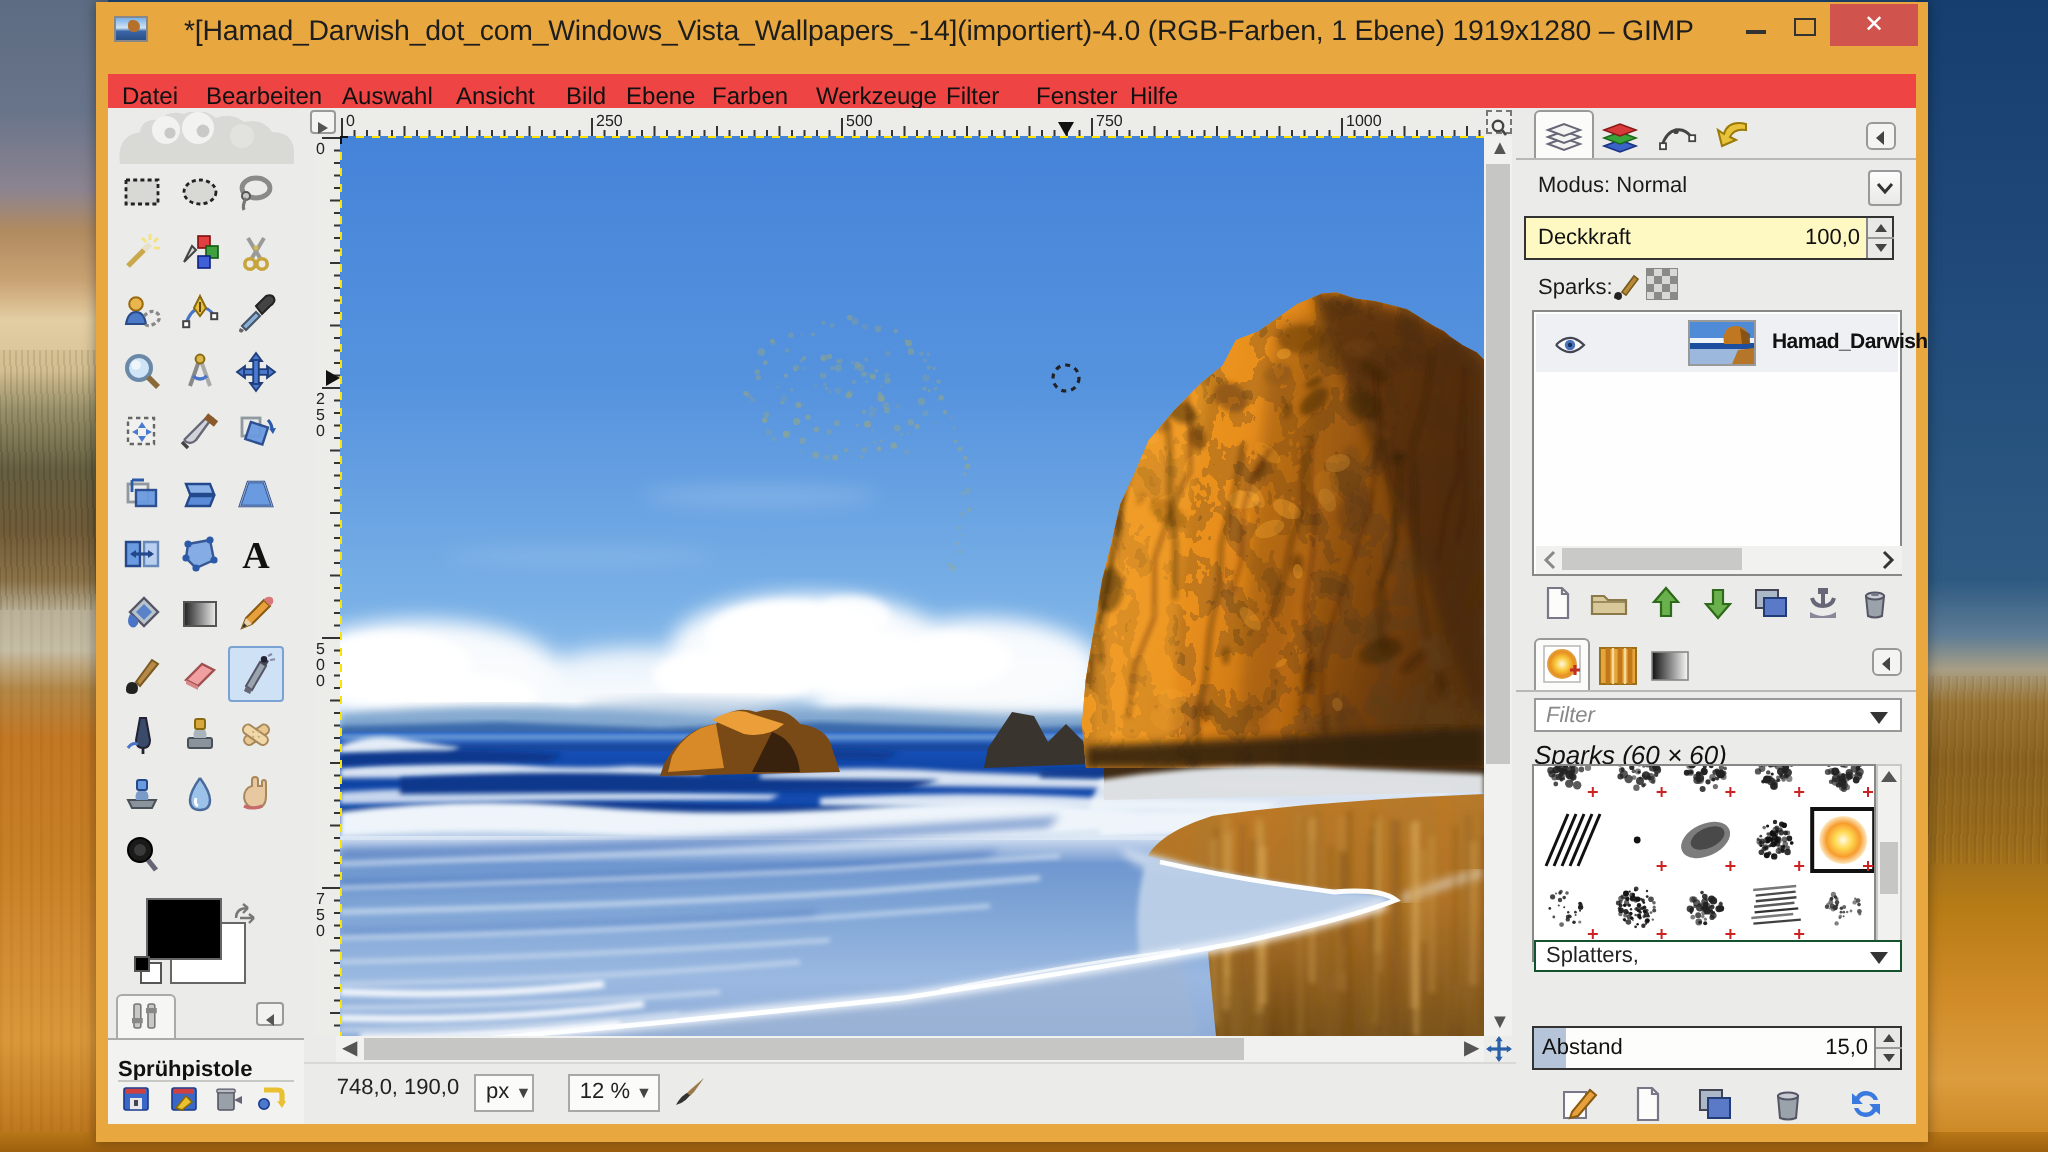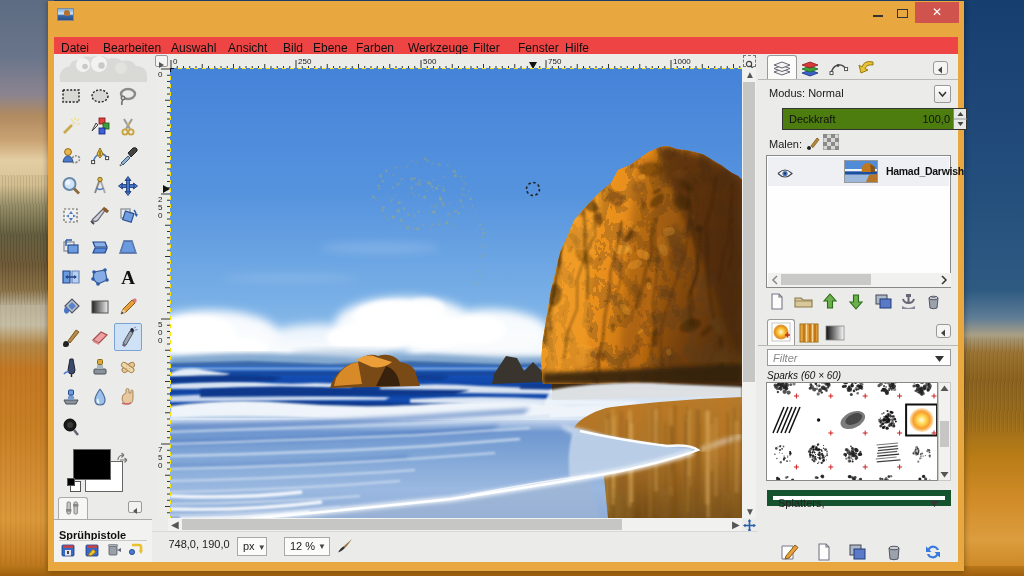--- a/index.html
+++ b/index.html
@@ -48,34 +48,35 @@
 
 #vscroll{left:590px;top:14px;width:14px;height:450px;background:#f1f1ef;}
 #vthumb{left:1px;top:14px;width:12px;height:300px;background:#c6c6c4;}
 #hscroll{left:16px;top:464px;width:574px;height:13px;background:#f1f1ef;}
 #hthumb{left:14px;top:1px;width:440px;height:11px;background:#c6c6c4;}
 .sarrow{color:#555;font-size:10px;line-height:13px;}
 
 #statusbar{left:0;top:477px;width:606px;height:31px;background:#ebebe9;font-size:11px;color:#222;border-top:1px solid #d8d8d6;}
 .sbox{border:1px solid #a8a8a6;background:#fbfbfa;height:19px;line-height:17px;font-size:11px;color:#222;}
 
-#dock{left:704px;top:0;width:200px;height:508px;background:#ebebe9;}
+#dock{left:704px;top:0;width:200px;height:508px;background:#ebebe9;text-align:center;}
 </style></head>
 <body>
 <div id="stage">
   <div class="abs" id="desk-left"></div>
   <div class="abs" style="left:0;top:175px;width:54px;height:130px;background:repeating-linear-gradient(88deg,rgba(30,30,10,0.13) 0 1px,rgba(150,140,60,0.07) 1px 3px);"></div>
   <div class="abs" style="left:0;top:300px;width:54px;height:276px;background:repeating-linear-gradient(90deg,rgba(120,70,10,0.05) 0 1px,rgba(250,200,120,0.04) 2px 5px);"></div>
   <div class="abs" id="desk-right"></div>
   <div class="abs" style="left:958px;top:338px;width:66px;height:94px;background:repeating-linear-gradient(92deg,rgba(60,40,8,0.1) 0 1px,rgba(230,180,80,0.06) 1px 2px,rgba(120,80,20,0.04) 2px 4px);"></div>
 
   <div class="abs" id="desk-bottom"></div>
   <div class="abs" id="win">
     <div class="abs" id="titlebar">
       <div class="abs" id="title-ic"></div>
+      <div class="abs" id="title-text">*[Hamad_Darwish_dot_com_Windows_Vista_Wallpapers_-14](importiert)-4.0 (RGB-Farben, 1 Ebene) 1919x1280 – GIMP</div>
       <div class="abs" id="btn-min"></div>
       <div class="abs" id="btn-max"></div>
       <div class="abs" id="btn-close">✕</div>
     </div>
     <div class="abs" id="menubar">
       <span style="left:7px"><u>D</u>atei</span>
       <span style="left:49px">Bearbeite<u>n</u></span>
       <span style="left:117px"><u>A</u>uswahl</span>
       <span style="left:174px">Ans<u>i</u>cht</span>
       <span style="left:229px"><u>B</u>ild</span>
@@ -1072,30 +1073,30 @@
                 <path d="M17,4 Q8,2 6,9 L3,7 L5,15 L12,12 L9,10.5 Q11,6 17,7 Z" fill="#e8c23a" stroke="#9a7a08" stroke-width="1"></path>
               </svg></div>
             <div class="abs" style="left:175px;top:7px;width:15px;height:14px;border:1px solid #999;border-radius:3px;background:#f4f4f2;"><svg width="13" height="12">
                 <polygon points="8,2.5 4,6 8,9.5" fill="#444"></polygon>
               </svg></div>
             <div class="abs" style="left:0px;top:25px;width:200px;height:1px;background:#b8b8b4;"></div>
             <div class="abs" style="left:11px;top:33px;font-size:11px;color:#1a1a1a;">Modus: Normal</div>
             <div class="abs" style="left:176px;top:31px;width:17px;height:18px;border:1px solid #999;border-radius:2px;background:linear-gradient(#fdfdfd,#e8e8e6);"><svg width="15" height="16">
                 <path d="M4,6 L7.5,10 L11,6" fill="none" stroke="#333" stroke-width="1.5"></path>
               </svg></div>
-            <div class="abs" style="left:24px;top:54px;width:185px;height:22px;border:1px solid #333;background:#4d7c0f;">
+            <div class="abs" style="left:4px;top:54px;width:185px;height:22px;border:1px solid #333;background:#fef9c3;">
               <div class="abs" style="left:6px;top:4px;font-size:11px;color:#111;">Deckkraft</div>
               <div class="abs" style="right:16px;top:4px;font-size:11px;color:#111;">100,0</div>
               <div class="abs" style="right:0;top:0;width:13px;height:20px;background:#e8e8e6;border-left:1px solid #888;"><svg width="13" height="20">
                   <polygon points="6.5,3 3.5,7 9.5,7" fill="#444"></polygon>
                   <polygon points="6.5,17 3.5,13 9.5,13" fill="#444"></polygon>
                   <line x1="0" y1="10" x2="13" y2="10" stroke="#999" stroke-width="1"></line>
                 </svg></div>
             </div>
-            <div class="abs" style="left:11px;top:84px;font-size:11px;color:#1a1a1a;">Malen:</div>
+            <div class="abs" style="left:11px;top:84px;font-size:11px;color:#1a1a1a;">Sparks:</div>
             <div class="abs" style="left:47px;top:81px;"><svg width="16" height="16" viewBox="0 0 16 16">
                 <path d="M2,14 q0,-3 2,-3 q2,0 2,2 q0,2 -2,2 Z" fill="#222"></path>
                 <path d="M6,11 L12,3 L14,4.6 L8,12.6 Z" fill="#b8893a" stroke="#77591a" stroke-width="0.8"></path>
               </svg></div>
             <div class="abs" style="left:65px;top:80px;width:16px;height:16px;"><svg width="16" height="16">
                 <rect width="16" height="16" fill="#d8d8d6"></rect>
                 <g fill="#8a8a88">
                   <rect x="0" y="0" width="4" height="4"></rect>
                   <rect x="8" y="0" width="4" height="4"></rect>
                   <rect x="4" y="4" width="4" height="4"></rect>
@@ -1202,21 +1203,21 @@
             <div class="abs" style="left:178px;top:270px;width:15px;height:14px;border:1px solid #999;border-radius:3px;background:#f4f4f2;"><svg width="13" height="12">
                 <polygon points="8,2.5 4,6 8,9.5" fill="#444"></polygon>
               </svg></div>
             <div class="abs" style="left:0px;top:291px;width:200px;height:1px;background:#b8b8b4;"></div>
             <div class="abs" style="left:9px;top:295px;width:184px;height:17px;background:#fff;border:1px solid #999;">
               <div class="abs" style="left:5px;top:2px;font-size:11px;font-style:italic;color:#888;">Filter</div>
               <svg class="abs" width="10" height="8" style="right:5px;top:5px">
                 <polygon points="0,1 9,1 4.5,7" fill="#333"></polygon>
               </svg>
             </div>
-            <div class="abs" style="left:9px;top:316px;font-size:10px;font-style:italic;color:#111;">Sparks (60 × 60)</div>
+            <div class="abs" style="left:9px;top:316px;font-size:13px;font-style:italic;color:#111;">Sparks (60 × 60)</div>
             <div class="abs" id="brushgrid" style="left:8px;top:328px;width:172px;height:99px;background:#fff;border:1px solid #888;overflow:hidden;"><svg width="172" height="99" viewBox="0 0 172 99">
                 <circle cx="11.8" cy="-0.6" r="1.6" fill="#222" opacity="0.64"></circle>
                 <circle cx="20.6" cy="-6.2" r="1.7" fill="#222" opacity="0.62"></circle>
                 <circle cx="12.1" cy="1.3" r="1.1" fill="#222" opacity="0.98"></circle>
                 <circle cx="18.7" cy="2.0" r="2.0" fill="#222" opacity="0.82"></circle>
                 <circle cx="13.7" cy="5.2" r="1.7" fill="#222" opacity="0.76"></circle>
                 <circle cx="14.1" cy="-5.2" r="1.0" fill="#222" opacity="0.90"></circle>
                 <circle cx="27.0" cy="0.9" r="1.6" fill="#222" opacity="0.57"></circle>
                 <circle cx="20.2" cy="2.1" r="2.1" fill="#222" opacity="0.69"></circle>
                 <circle cx="10.9" cy="9.0" r="1.2" fill="#222" opacity="0.80"></circle>
@@ -1838,26 +1839,36 @@
               </svg></div>
             <div class="abs" style="left:180px;top:328px;width:13px;height:99px;background:#f1f1ef;border:1px solid #c8c8c4;">
               <svg class="abs" width="9" height="7" style="left:1px;top:2px">
                 <polygon points="4.5,0.5 0.5,6 8.5,6" fill="#555"></polygon>
               </svg>
               <div class="abs" style="left:1px;top:38px;width:9px;height:26px;background:#c6c6c4;"></div>
               <svg class="abs" width="9" height="7" style="left:1px;bottom:2px">
                 <polygon points="4.5,6.5 0.5,1 8.5,1" fill="#555"></polygon>
               </svg>
             </div>
-            <div class="abs" style="left:9px;top:436px;width:184px;height:16px;background:#fff;border:6px solid #14532d;">
+            <div class="abs" style="left:9px;top:416px;width:184px;height:16px;background:#fff;border:1px solid #14532d;">
               <div class="abs" style="left:5px;top:1px;font-size:11px;color:#222;">Splatters,</div>
               <svg class="abs" width="10" height="8" style="right:5px;top:4px">
                 <polygon points="0,1 9,1 4.5,7" fill="#333"></polygon>
               </svg>
             </div>
+            <div class="abs" style="left:8px;top:459px;width:185px;height:22px;border:1px solid #333;background:#fdfdfc;">
+              <div class="abs" style="left:0;top:0;width:16px;height:20px;background:#b5c4d8;"></div>
+              <div class="abs" style="left:4px;top:4px;font-size:11px;color:#111;">Abstand</div>
+              <div class="abs" style="right:16px;top:4px;font-size:11px;color:#111;">15,0</div>
+              <div class="abs" style="right:0;top:0;width:13px;height:20px;background:#e8e8e6;border-left:1px solid #888;"><svg width="13" height="20">
+                  <polygon points="6.5,3 3.5,7 9.5,7" fill="#444"></polygon>
+                  <polygon points="6.5,17 3.5,13 9.5,13" fill="#444"></polygon>
+                  <line x1="0" y1="10" x2="13" y2="10" stroke="#999" stroke-width="1"></line>
+                </svg></div>
+            </div>
             <div class="abs" style="left:22px;top:489px;"><svg width="19" height="18" viewBox="0 0 19 18">
                 <path d="M2,3 L13,3 L13,16 L2,16 Z" fill="#fcfcfa" stroke="#778" stroke-width="1"></path>
                 <path d="M6,13 L15,2 L18,4.5 L9,15 L5,16 Z" fill="#e8a03c" stroke="#8a5a10" stroke-width="1"></path>
               </svg></div>
             <div class="abs" style="left:58px;top:489px;"><svg width="16" height="18" viewBox="0 0 16 18">
                 <path d="M3,1 L10,1 L13,4 L13,17 L3,17 Z" fill="#fcfcfa" stroke="#778" stroke-width="1.1"></path>
                 <path d="M10,1 L10,4 L13,4" fill="none" stroke="#778" stroke-width="1.1"></path>
               </svg></div>
             <div class="abs" style="left:90px;top:489px;"><svg width="19" height="18" viewBox="0 0 19 18">
                 <rect x="2" y="2" width="11" height="10" fill="#aab8c8" stroke="#445" stroke-width="1"></rect>

